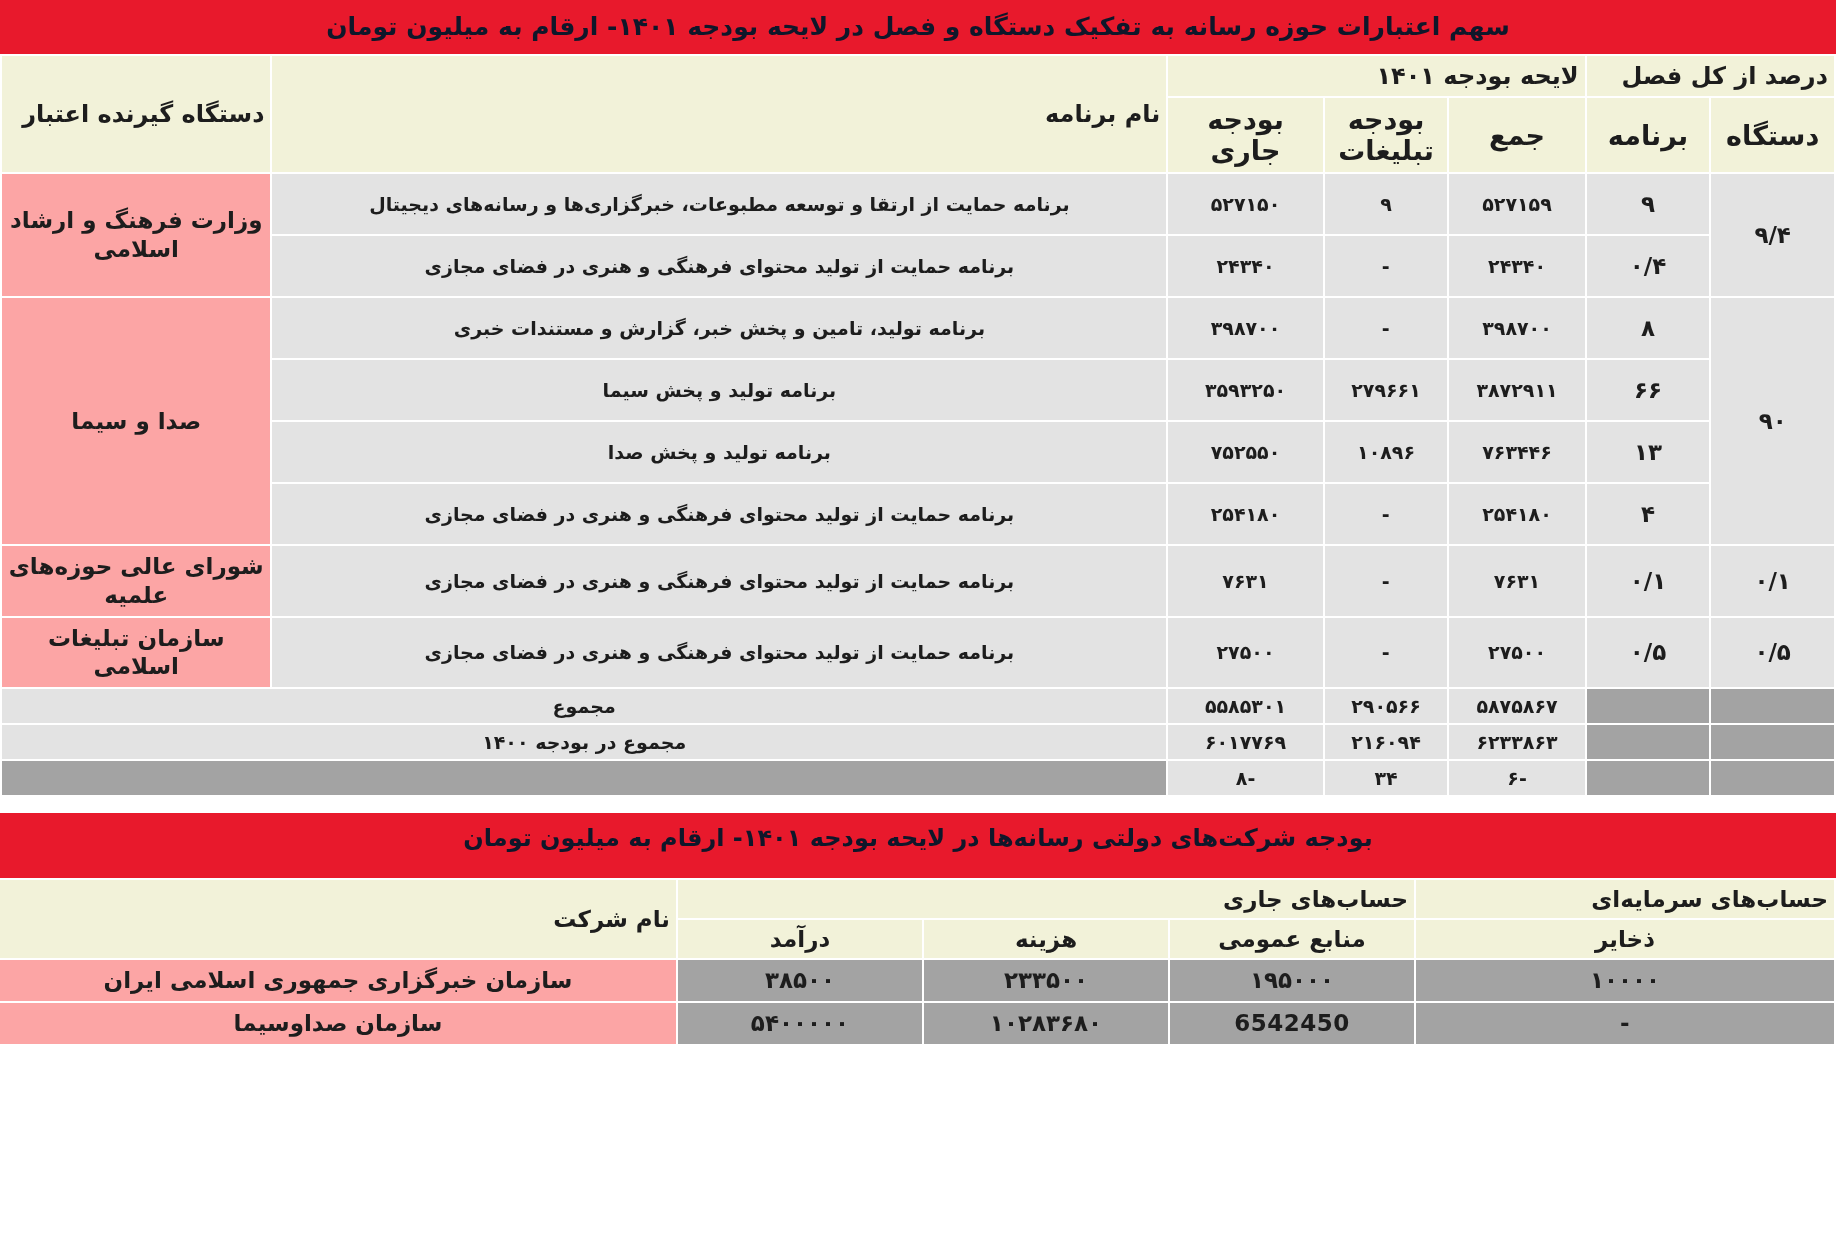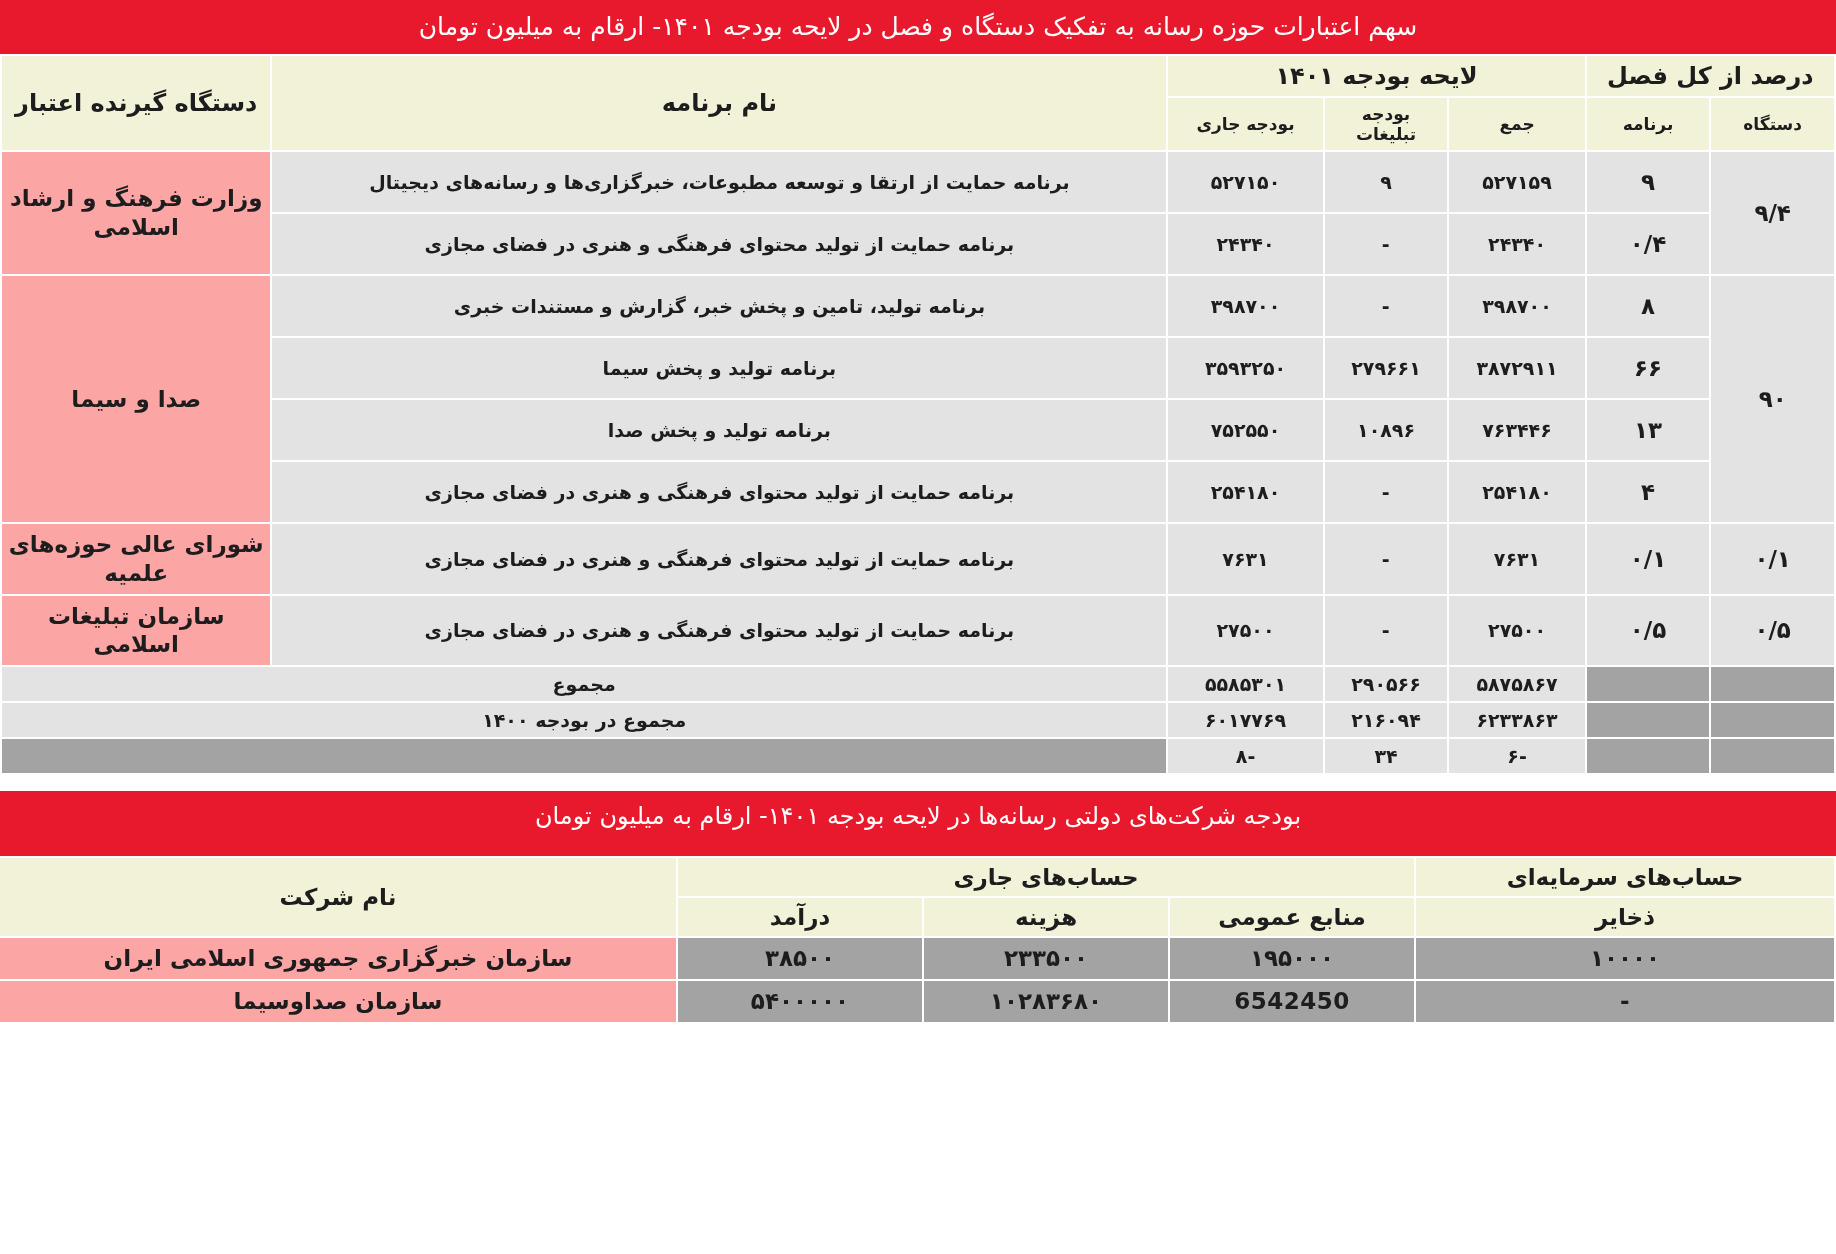--- a/index.html
+++ b/index.html
@@ -7,22 +7,22 @@
     width:1836px;
     font-family:"DejaVu Sans","Liberation Sans",sans-serif;
     color:#1a1a1a;
     direction:rtl;
   }
   .sheet{width:1836px;position:relative;}
 
   
   .banner{
     background:#e8192c;
-    color:#ffffff;
-    font-weight:normal;
+    color:#0f172a;
+    font-weight:bold;
     text-align:center;
     letter-spacing:0;
   }
   .banner-1{font-size:25px;line-height:1.0;padding:14px 10px 15px;}
   .banner-2{font-size:24px;line-height:1.0;padding:13px 10px 28px;margin-top:16px;}
 
   
   table{
     border-collapse:collapse;
     width:1836px;
@@ -36,22 +36,22 @@
     font-weight:bold;
     padding:6px 6px;
     color:#1d1d1d;
   }
   .hdr{background:#f2f2d9;}
   .grey{background:#e3e3e3;}
   .cream{background:#fca5a5;}
   .white{background:#a3a3a3;border-color:#ffffff;}
   .tall{height:62px;}
 
-  .hdr-main{font-size:24px;}
-  .sub{font-size:17px;}
+  .hdr-main{font-size:24px;text-align:right;}
+  .sub{font-size:27px;}
   .num{font-size:19px;letter-spacing:.5px;}
   .org{font-size:23px;line-height:1.25;}
   .pname{font-size:19px;}
   .pct{font-size:23px;}
 
   
   .t2 td,.t2 th{font-size:23px;}
   .t2 .hdr{background:#f2f2d9;}
 </style>
 </head>

